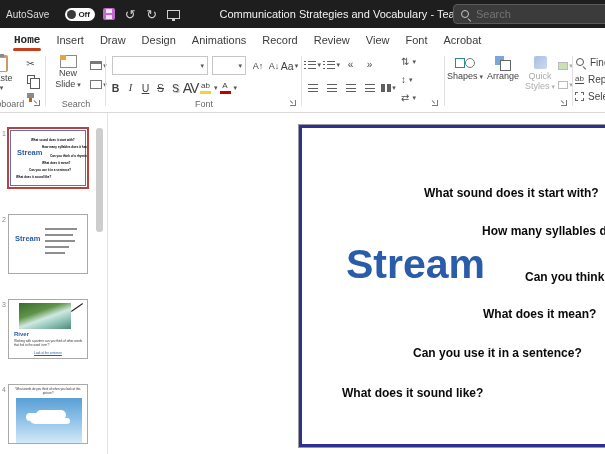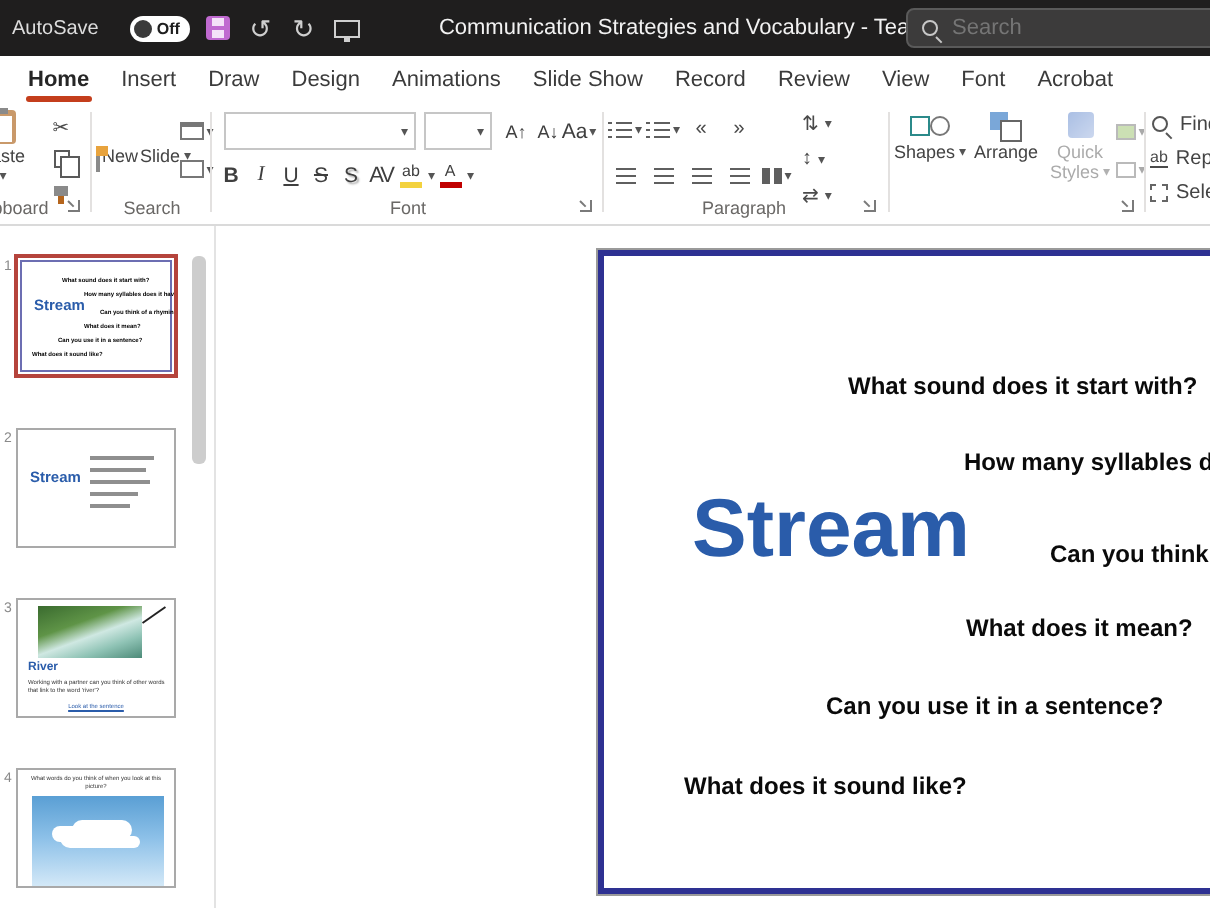--- a/index.html
+++ b/index.html
@@ -39,21 +39,21 @@
     border:1px solid #c8c8c8; border-radius:50%; }
   .lens::after { content:""; position:absolute; left:8px; top:9px; width:4px; height:1px;
     background:#c8c8c8; transform:rotate(45deg); transform-origin:left; }
   .lens.dark::before { border-color:#555; }
   .lens.dark::after { background:#555; }
 
   
   .tabs { position:absolute; top:28px; left:0; width:605px; height:24px;
     background:#fff; display:flex; align-items:flex-end; padding-left:6px; }
   .tab { font-size:11px; color:#3b3b3b; padding:4px 8px 6px; position:relative; white-space:nowrap; }
-  .tab.active { font-weight:700; color:#262626; }
+  .tab.active { font-weight:700; color:#262626;font-family:Liberation Mono, monospace; }
   .tab.active::after { content:""; position:absolute; left:7px; right:7px; bottom:1px;
     height:3px; background:var(--accent-red,#c43e1c); border-radius:2px; }
 
   
   .ribbon { position:absolute; top:52px; left:0; width:605px; height:61px;
     background:#fff; border-bottom:1px solid #dadada; }
   .vsep { position:absolute; top:4px; bottom:6px; width:1px; background:#e3e1e0; }
   .group { position:absolute; top:0; height:58px; }
   .group-label { position:absolute; bottom:1px; left:0; right:0; text-align:center;
     font-size:9px; color:#6a6866; white-space:nowrap; }
@@ -78,21 +78,21 @@
   .scissors { font-size:10px; color:#4a4a4a; }
   .copy-ic { width:8px; height:9px; border:1px solid #5a5a5a; position:relative; background:#fff; }
   .copy-ic::after { content:""; position:absolute; left:2px; top:2px; width:8px; height:9px;
     border:1px solid #5a5a5a; background:#fff; }
   .painter-ic { width:7px; height:5px; background:#8a8a8a; position:relative; }
   .painter-ic::after { content:""; position:absolute; left:2px; top:5px; width:3px; height:4px; background:#b5651d; }
 
   
   .g-slides { left:46px; width:60px; }
   .newslide-btn { position:absolute; left:2px; top:3px; width:40px; height:48px;
-    display:flex; flex-direction:row; align-items:center; gap:1px; font-size:9px; color:#444; }
+    display:flex; flex-direction:column; align-items:center; gap:1px; font-size:9px; color:#444; }
   .newslide-ic { width:17px; height:13px; border:1px solid #8a8a8a; background:#fff; position:relative; }
   .newslide-ic::after { content:""; position:absolute; left:-1px; top:-1px; width:6px; height:5px; background:#e8a33d; }
   .ns-line { display:flex; align-items:center; gap:1px; line-height:1.1; }
   .g-slides .small-col { left:44px; top:6px; gap:4px; }
   .layout-ic { width:12px; height:9px; border:1px solid #777; background:linear-gradient(#777 0 1.5px, transparent 1.5px); }
   .reset-ic { width:12px; height:9px; border:1px solid #777; background:#fff; }
 
   
   .g-font { left:108px; width:192px; }
   .combo { position:absolute; top:4px; height:19px; border:1px solid #c6c6c6; background:#fff;
@@ -100,21 +100,21 @@
   .combo-name { left:4px; width:96px; }
   .combo-size { left:104px; width:34px; }
   .row2 { position:absolute; top:27px; left:0; right:0; display:flex; align-items:center; }
   .fbtn { width:15px; height:17px; display:flex; align-items:center; justify-content:center;
     font-size:10.5px; color:#3f3f3f; flex:none; }
   .fb-b { font-weight:700; }
   .fb-i { font-style:italic; font-family:"Liberation Serif", serif; }
   .fb-u { text-decoration:underline; }
   .fb-s { text-decoration:line-through; }
   .fb-sh { text-shadow:1px 1px 1px #aaa; }
-  .fb-av { font-size:11px; letter-spacing:-1px; }
+  .fb-av { font-size:14px; letter-spacing:-1px; }
   .stack { flex-direction:column; justify-content:center; gap:1px; line-height:1; }
   .hl-bar { width:11px; height:3px; background:#f3d23e; }
   .fc-bar { width:11px; height:3px; background:#c00000; }
   .tbtn-row1 { position:absolute; top:5px; left:142px; display:flex; align-items:center; }
   .fgrow { font-size:9px; color:#3f3f3f; width:16px; text-align:center; }
 
   
   .g-paragraph { left:302px; width:140px; }
   .p-row1 { position:absolute; top:5px; left:2px; display:flex; align-items:center; gap:2px; }
   .p-row2 { position:absolute; top:28px; left:2px; display:flex; align-items:center; gap:2px; }
@@ -239,21 +239,20 @@
     <input placeholder="Search" style="">
   </div>
 </div>
 
 <div class="tabs">
   <div class="tab active">Home</div>
   <div class="tab">Insert</div>
   <div class="tab">Draw</div>
   <div class="tab">Design</div>
   <div class="tab">Animations</div>
-  <div class="tab">Slide Show</div>
   <div class="tab">Record</div>
   <div class="tab">Review</div>
   <div class="tab">View</div>
   <div class="tab">Font</div>
   <div class="tab">Acrobat</div>
 </div>
 
 <div class="ribbon">
 
   <div class="group g-clipboard">
@@ -378,21 +377,20 @@
         </span>
       <span class="sbtn">
           <span class="pglyph">↕</span>
           <span class="dd">▾</span>
         </span>
       <span class="sbtn">
           <span class="pglyph">⇄</span>
           <span class="dd">▾</span>
         </span>
     </div>
-    <div class="group-label">Paragraph</div>
     <span class="launcher"></span>
   </div>
 
   <div class="vsep" style="left:444px"></div>
 
   <div class="group g-drawing">
     <div class="draw-btn db-shapes">
       <span class="shapes-ic"></span>
       <span class="dlabel">
           <span>Shapes</span>

